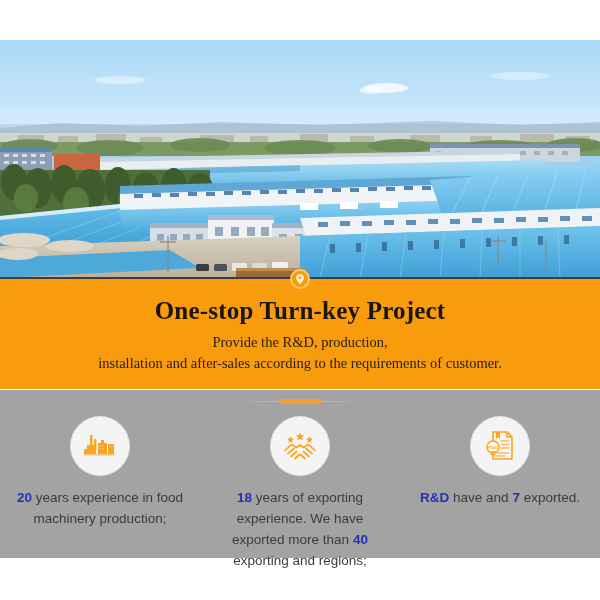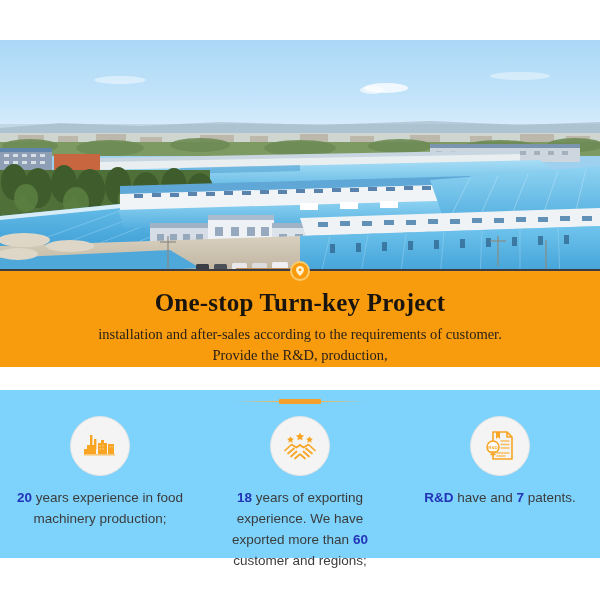--- a/index.html
+++ b/index.html
@@ -28,23 +28,23 @@
     height: 238px;
     overflow: hidden;
     background: #9ed0f0;
   }
   .hero-svg { display: block; width: 600px; height: 238px; }
 
   
   .banner {
     position: absolute;
     left: 0;
-    top: 269px;
+    top: 277px;
     width: 600px;
-    height: 98px;
+    height: 112px;
     background: #f89c0e;
     border-top: 2px solid #3c3c44;
     text-align: center;
   }
   .banner-badge {
     position: absolute;
     left: 50%;
     top: -10px;
     margin-left: -10px;
     width: 20px;
@@ -75,21 +75,21 @@
     line-height: 1.45;
   }
 
   
   .features {
     position: absolute;
     left: 0;
     top: 390px;
     width: 600px;
     height: 168px;
-    background: #7dd3fc;
+    background: #a3a3a3;
     display: flex;
   }
   .feature-col {
     flex: 1 1 0;
     position: relative;
     padding-top: 22px;
     text-align: center;
   }
 
   .divider {
@@ -460,22 +460,22 @@
 
   <div class="banner">
     <div class="banner-badge">
       <svg width="8" height="10" viewBox="0 0 8 10" aria-hidden="true">
         <path d="M4 0C1.8 0 0 1.7 0 3.8 0 6.6 4 10 4 10s4-3.4 4-6.2C8 1.7 6.2 0 4 0z" fill="#fff0d0"></path>
         <circle cx="4" cy="3.8" r="1.4" fill="#f89c0e"></circle>
       </svg>
     </div>
     <div class="banner-title">One-stop Turn-key Project</div>
     <div class="banner-sub">
+      <div>Provide the R&amp;D, production,</div>
       <div>installation and after-sales according to the requirements of customer.</div>
-      <div>Provide the R&amp;D, production,</div>
     </div>
   </div>
 
   <div class="features">
 
     <div class="feature-col">
       <div class="icon-circle">
         <svg width="36" height="30" viewBox="0 0 36 30" aria-hidden="true">
           <g fill="#f8a523">
             <rect x="8" y="4" width="2.4" height="14"></rect>
@@ -519,21 +519,21 @@
             <path d="M7 23.5 L13 18.5"></path>
             <path d="M10 26.5 L15.5 21.5"></path>
             <path d="M14 28.5 L18.5 24.5"></path>
             <path d="M31 23.5 L25 18.5"></path>
             <path d="M28 26.5 L22.5 21.5"></path>
             <path d="M24 28.5 L19.5 24.5"></path>
           </g>
         </svg>
       </div>
       <div class="feature-text">
-        <span class="hl">18</span><span> years of exporting experience. We have exported more than </span><span class="hl">60</span><span> customer and regions;</span>
+        <span class="hl">18</span><span> years of exporting experience. We have exported more than </span><span class="hl">40</span><span> exporting and regions;</span>
       </div>
     </div>
 
     <div class="feature-col">
       <div class="icon-circle">
         <svg width="34" height="34" viewBox="0 0 34 34" aria-hidden="true">
           <g fill="none" stroke="#f8a523" stroke-width="1.6" stroke-linejoin="round">
             <path d="M10 3 H24 L29 8 V30 H10 Z"></path>
             <path d="M24 3 V8 H29"></path>
           </g>
@@ -548,18 +548,18 @@
           <path d="M13 10 L15 8 L17 10 Z" fill="#fdf4e2"></path>
           <g fill="none" stroke="#f8a523" stroke-width="1.5">
             <circle cx="10" cy="18" r="6" fill="#ffffff"></circle>
             <path d="M7.5 23 H12.5" stroke-linecap="round"></path>
             <path d="M8 25.5 H12" stroke-linecap="round"></path>
           </g>
           <text x="10" y="19.6" font-family="'Liberation Sans', sans-serif" font-size="4.4" font-weight="bold" fill="#f8a523" text-anchor="middle">R&amp;D</text>
         </svg>
       </div>
       <div class="feature-text">
-        <span class="hl">R&amp;D</span><span> have and </span><span class="hl">7</span><span> patents.</span>
+        <span class="hl">R&amp;D</span><span> have and </span><span class="hl">7</span><span> exported.</span>
       </div>
     </div>
 
   </div>
 </div>
 
 </body></html>

